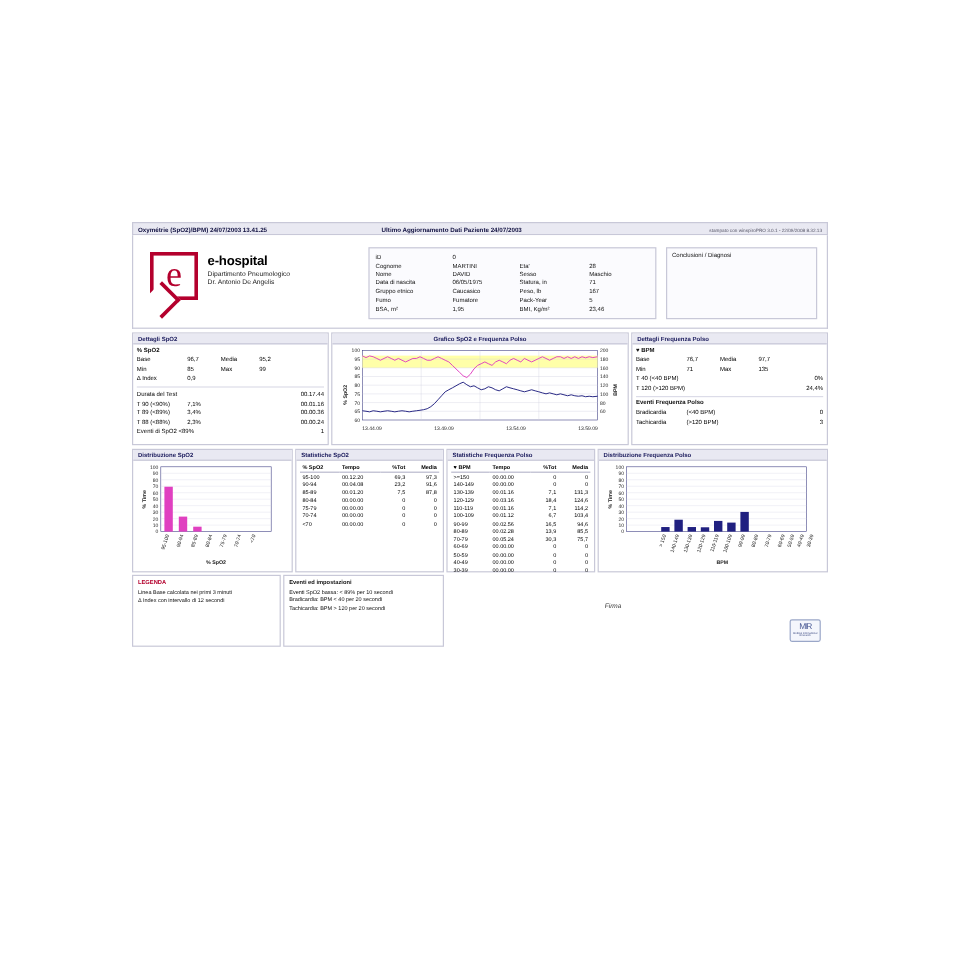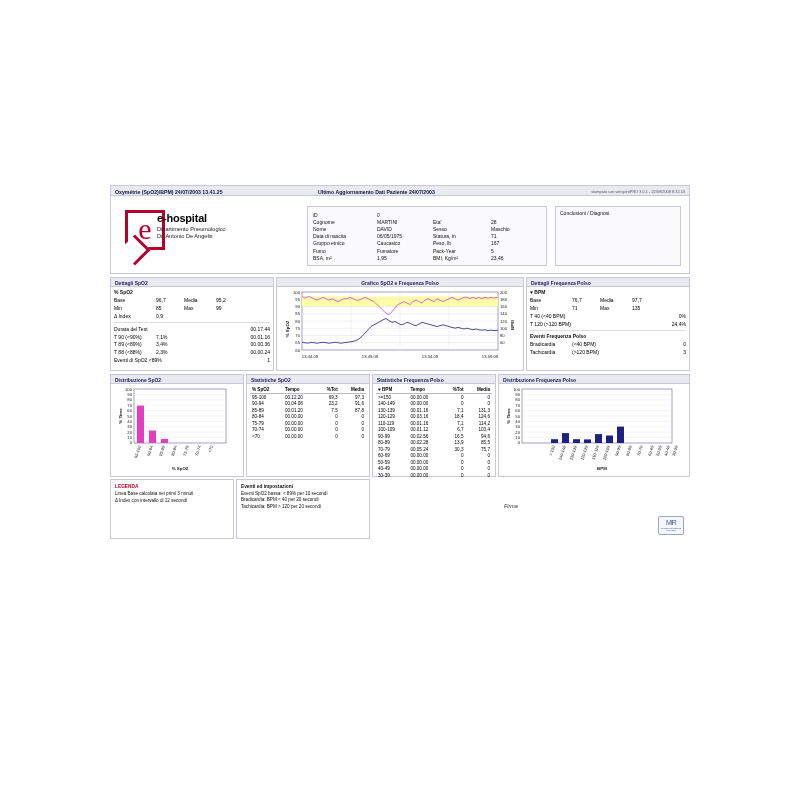--- a/index.html
+++ b/index.html
@@ -64,21 +64,21 @@
     font-size: 30px; color: #b4002d; line-height: 1;
     transform: translateY(-1px);
   }
   #logo:after {
     content: ""; position: absolute; left: -4px; top: 26px;
     width: 19px; height: 19px; background: #ffffff;
     transform: rotate(45deg);
     border-right: 3px solid #b4002d;
     border-top: 3px solid #b4002d;
   }
-  #brand { position: absolute; left: 46px; top: 16px; }
+  #brand { position: absolute; left: 62px; top: 16px; }
   #brand .name { font-size: 11px; font-weight: bold; color: #000; letter-spacing: -.2px; }
   #brand .dep { font-size: 5.6px; color: #222; margin-top: 2px; }
   #brand .doc { font-size: 5.6px; color: #222; margin-top: 1px; }
 
   #patient {
     position: absolute; left: 196px; top: 10px; width: 240px; height: 60px;
     border: 1px solid #c8c8d8; background: #fbfbfe;
     padding: 4px 5px;
   }
   #patient table { width: 100%; border-collapse: collapse; font-size: 5px; }

